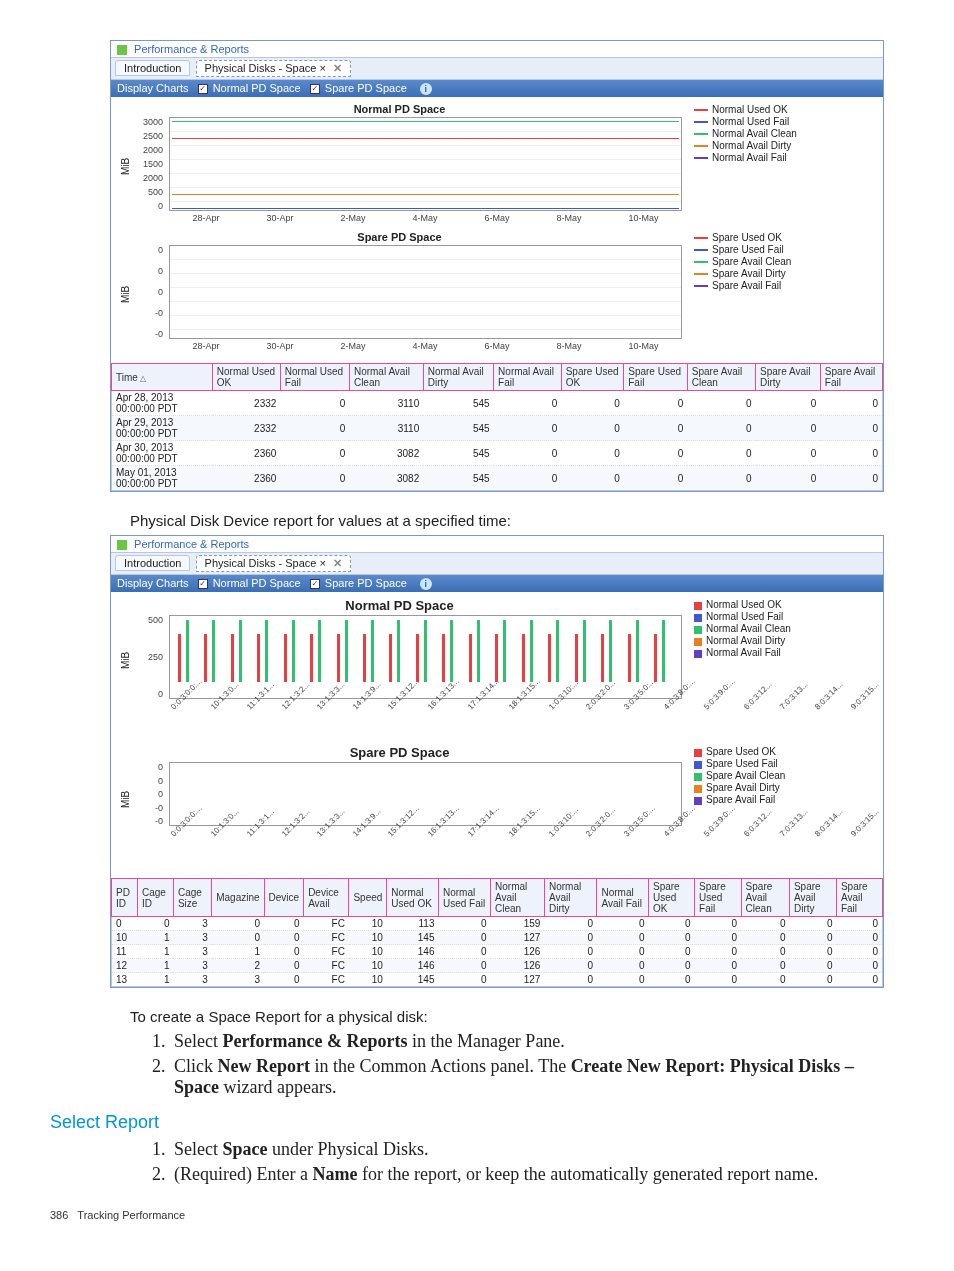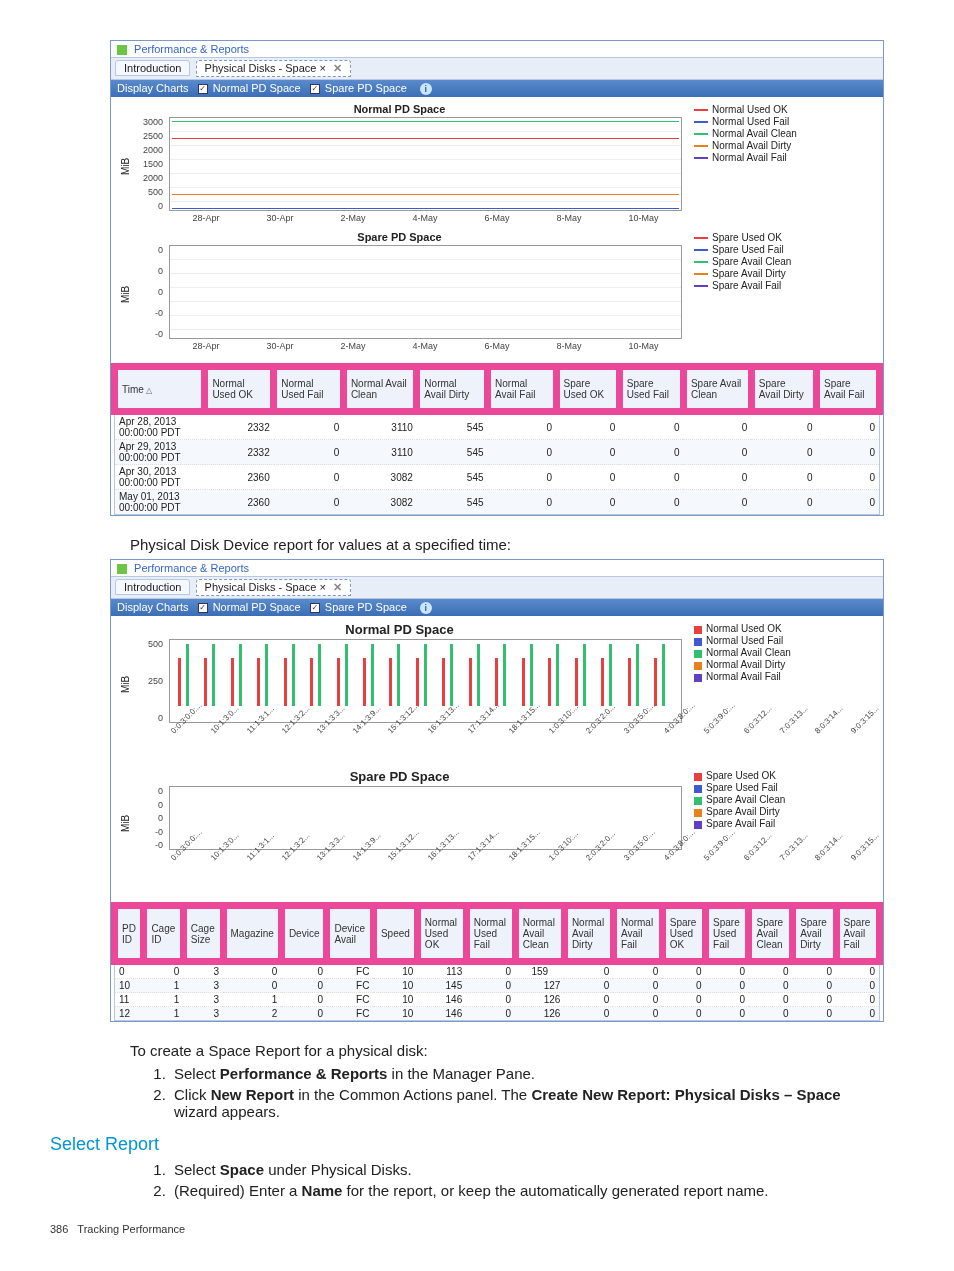--- a/index.html
+++ b/index.html
@@ -27,27 +27,27 @@
   .legend { margin-left: 12px; font-size: 10px; color: #222; min-width: 110px; }
   .legend-item { white-space: nowrap; margin: 1px 0; }
   .legend-swatch { display: inline-block; width: 14px; height: 2px; vertical-align: middle; margin-right: 4px; }
   .legend-box { display: inline-block; width: 8px; height: 8px; vertical-align: middle; margin-right: 4px; }
   .bars-container { position: absolute; left: 0; right: 0; top: 0; bottom: 16px; display: flex; align-items: flex-end; justify-content: space-around; padding: 0 4px; }
   .bar-group { display: flex; align-items: flex-end; gap: 1px; }
   .bar { width: 3px; }
   .xticks.rot span { display: inline-block; transform: rotate(-45deg); transform-origin: top left; font-size: 8px; white-space: nowrap; }
 
   table.data { width: 100%; border: 1px solid #b9c8e0; border-collapse: collapse; font-size: 10px; }
-  table.data th { background: #eef2fa; border: 7px solid #ec4899; padding: 8px 4px; text-align: left; font-weight: normal; color: #333; }
+  table.data th { background: #eef2fa; border: 1px solid #ec4899; padding: 2px 4px; text-align: left; font-weight: normal; color: #333; }
   table.data td { border-bottom: 1px dotted #e0e0e0; padding: 1px 4px; }
   table.data tbody tr:nth-child(even) { background: #f5f8fc; }
   .sort-arrow { font-size: 8px; color: #666; }
 
   .body-text { margin: 14px 20px 6px 80px; font-family: "Segoe UI", Arial, sans-serif; font-size: 15px; color: #222; }
-  ol.steps { margin: 6px 20px 10px 100px; font-family: Liberation Sans, sans-serif; font-size: 15px; padding-left: 20px; }
+  ol.steps { margin: 6px 20px 10px 100px; font-family: Liberation Serif, serif; font-size: 18px; padding-left: 20px; }
   ol.steps li { margin-bottom: 4px; padding-left: 4px; }
   h2.section { color: #0096d6; font-weight: normal; font-size: 18px; margin: 14px 0 4px 0; font-family: "Segoe UI", Arial, sans-serif; }
   .footer { font-size: 11px; color: #333; margin-top: 24px; }
   b { font-weight: bold; }
 </style>
 </head>
 <body>
 
 <div class="panel">
   <div class="panel-title">
@@ -491,21 +491,21 @@
         <tr>
           <td>0</td>
           <td style="text-align: right;">0</td>
           <td style="text-align: right;">3</td>
           <td style="text-align: right;">0</td>
           <td style="text-align: right;">0</td>
           <td style="text-align: right;">FC</td>
           <td style="text-align: right;">10</td>
           <td style="text-align: right;">113</td>
           <td style="text-align: right;">0</td>
-          <td style="text-align: center;">159</td>
+          <td style="text-align: right;">159</td>
           <td style="text-align: right;">0</td>
           <td style="text-align: right;">0</td>
           <td style="text-align: right;">0</td>
           <td style="text-align: right;">0</td>
           <td style="text-align: right;">0</td>
           <td style="text-align: right;">0</td>
           <td style="text-align: right;">0</td>
         </tr>
         <tr>
           <td>10</td>
@@ -549,20 +549,39 @@
           <td>12</td>
           <td style="text-align: right;">1</td>
           <td style="text-align: right;">3</td>
           <td style="text-align: right;">2</td>
           <td style="text-align: right;">0</td>
           <td style="text-align: right;">FC</td>
           <td style="text-align: right;">10</td>
           <td style="text-align: right;">146</td>
           <td style="text-align: right;">0</td>
           <td style="text-align: right;">126</td>
+          <td style="text-align: right;">0</td>
+          <td style="text-align: right;">0</td>
+          <td style="text-align: right;">0</td>
+          <td style="text-align: right;">0</td>
+          <td style="text-align: right;">0</td>
+          <td style="text-align: right;">0</td>
+          <td style="text-align: right;">0</td>
+        </tr>
+        <tr>
+          <td>13</td>
+          <td style="text-align: right;">1</td>
+          <td style="text-align: right;">3</td>
+          <td style="text-align: right;">3</td>
+          <td style="text-align: right;">0</td>
+          <td style="text-align: right;">FC</td>
+          <td style="text-align: right;">10</td>
+          <td style="text-align: right;">145</td>
+          <td style="text-align: right;">0</td>
+          <td style="text-align: right;">127</td>
           <td style="text-align: right;">0</td>
           <td style="text-align: right;">0</td>
           <td style="text-align: right;">0</td>
           <td style="text-align: right;">0</td>
           <td style="text-align: right;">0</td>
           <td style="text-align: right;">0</td>
           <td style="text-align: right;">0</td>
         </tr>
       </tbody>
   </table>

